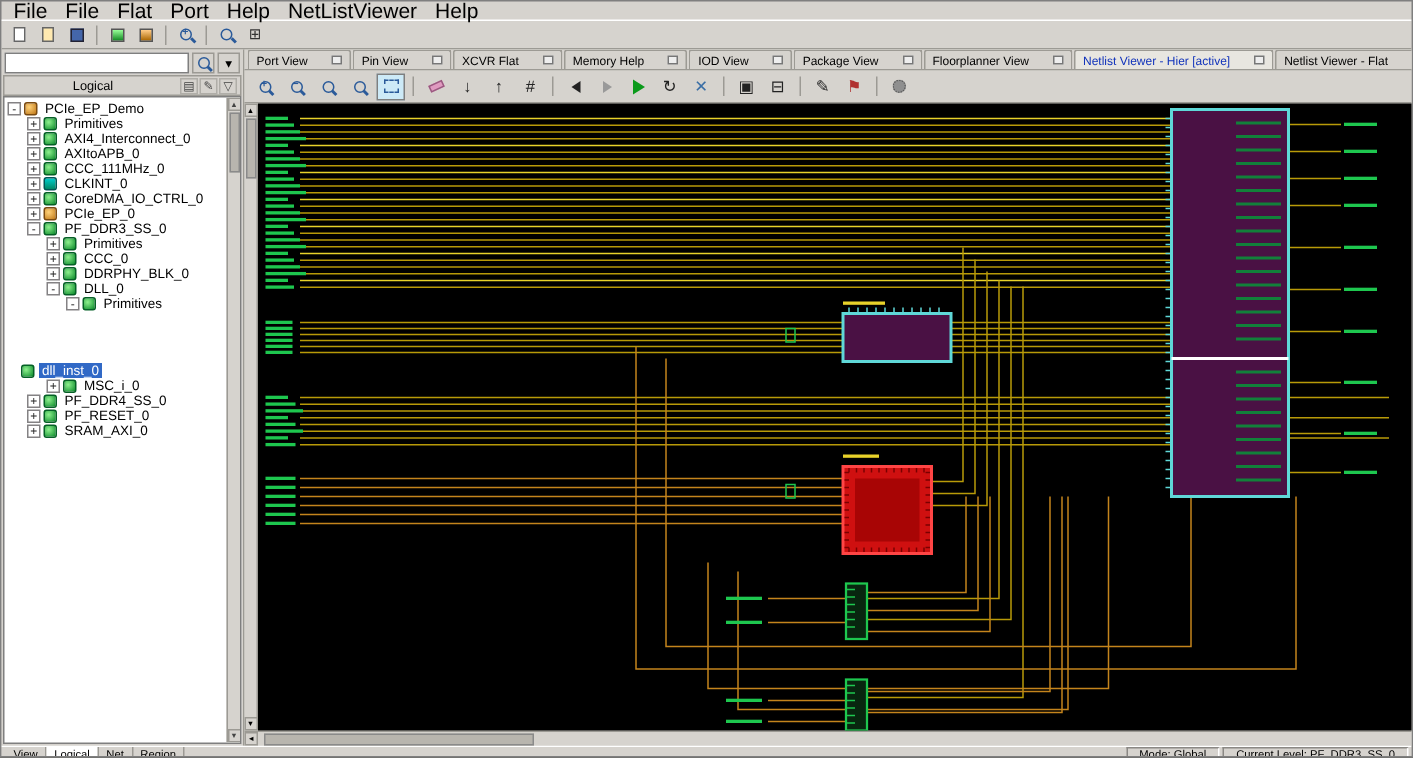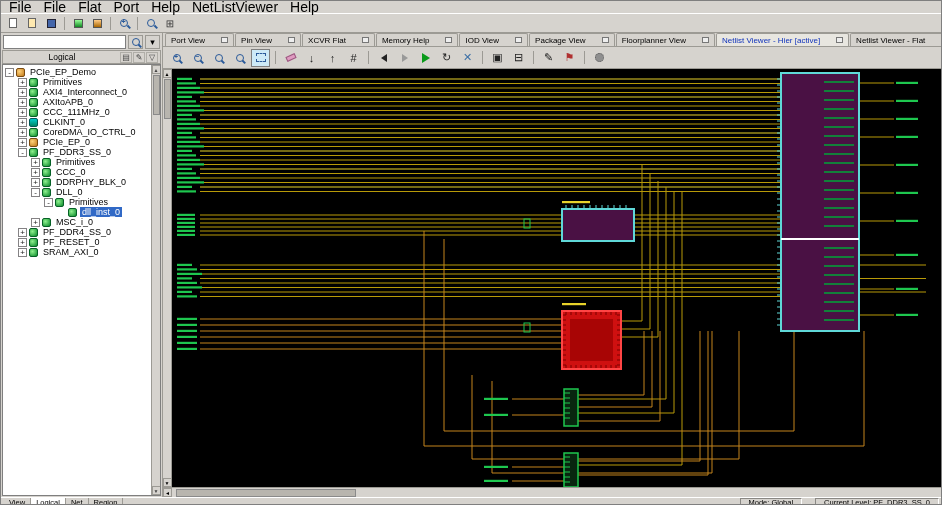--- a/index.html
+++ b/index.html
@@ -52,21 +52,21 @@
 .cvscroll{width:9px;background:#d6d3ce;border-right:1px solid #9c9a94;display:flex;flex-direction:column;align-items:center;font-size:5px}
 .canvas{flex:1;background:#000;position:relative}
 .hscroll{height:10px;display:flex;align-items:center;background:#d6d3ce;border-top:1px solid #9c9a94}
 .hthumb{height:8px;width:180px;background:#b8b5ae;border:1px solid #8a8a8a;margin-left:4px}
 .hfill{flex:1}
 
 .bottombar{height:9px;display:flex;align-items:center;background:#d6d3ce;border-top:1px solid #fff;font-size:7.5px}
 .btabs{width:179px;display:flex;align-items:center;padding-left:3px;height:9px}
 .btab{padding:0 5px;border-right:1px solid #9c9a94;font-size:7.5px;height:9px;display:flex;align-items:center}
 .btab.active{background:#fff}
-.statusboxes{flex:1;display:flex;justify-content:flex-end;gap:13px;padding-right:2px}
+.statusboxes{flex:1;display:flex;justify-content:flex-end;gap:2px;padding-right:2px}
 .sbox{border:1px solid;border-color:#8a8884 #fff #fff #8a8884;padding:0 8px;font-size:7.5px;height:9px;display:flex;align-items:center;white-space:nowrap}
 
 .mag{width:8px;height:8px;border:1.5px solid #2a5a9a;border-radius:50%;position:relative;display:inline-block}
 .mag::after{content:"";position:absolute;width:4px;height:1.5px;background:#2a5a9a;right:-3.5px;bottom:-1.5px;transform:rotate(45deg)}
 .magsign{position:absolute;top:-2px;left:0.5px;font-size:7px;font-weight:bold;color:#2a5a9a;line-height:8px}
 .selbox{width:10px;height:9px;border:1px dashed #2a5a9a;display:inline-block}
 .tri{width:0;height:0;display:inline-block}
 .tri-l{border:4px solid transparent;border-right:6px solid #222;border-left:none}
 .tri-r{border:4px solid transparent;border-left:6px solid #999;border-right:none}
 .tri-r.green{border:5px solid transparent;border-left:8px solid #0a9a1a;border-right:none}
@@ -205,21 +205,21 @@
           <div class="trow" style="padding-left: 28px;">
             <span class="exp">-</span>
             <span class="ticon g"></span>
             <span class="tlabel">DLL_0</span>
           </div>
           <div class="trow" style="padding-left: 41px;">
             <span class="exp">-</span>
             <span class="ticon g"></span>
             <span class="tlabel">Primitives</span>
           </div>
-          <div class="trow" style="padding-left: 54px;">
+          <div class="trow" style=" margin-top: 35px;">
             <span class="exp none"></span>
             <span class="ticon g"></span>
             <span class="tlabel sel">dll_inst_0</span>
           </div>
           <div class="trow" style="padding-left: 28px;">
             <span class="exp">+</span>
             <span class="ticon g"></span>
             <span class="tlabel">MSC_i_0</span>
           </div>
           <div class="trow" style="padding-left: 15px;">

